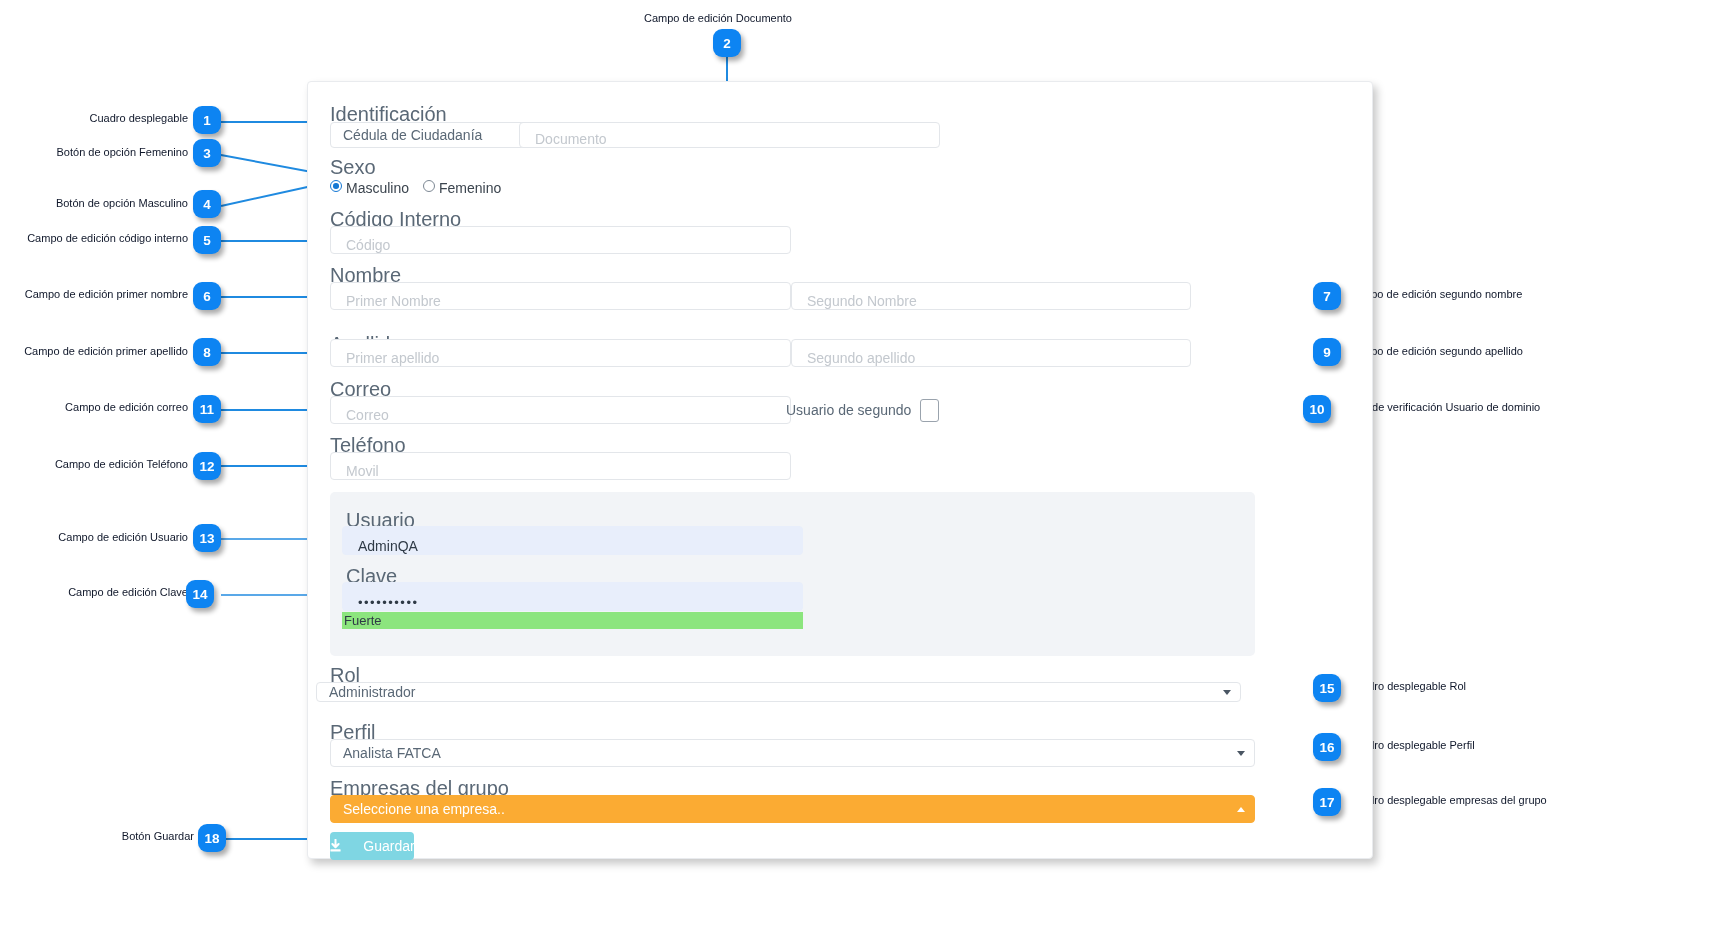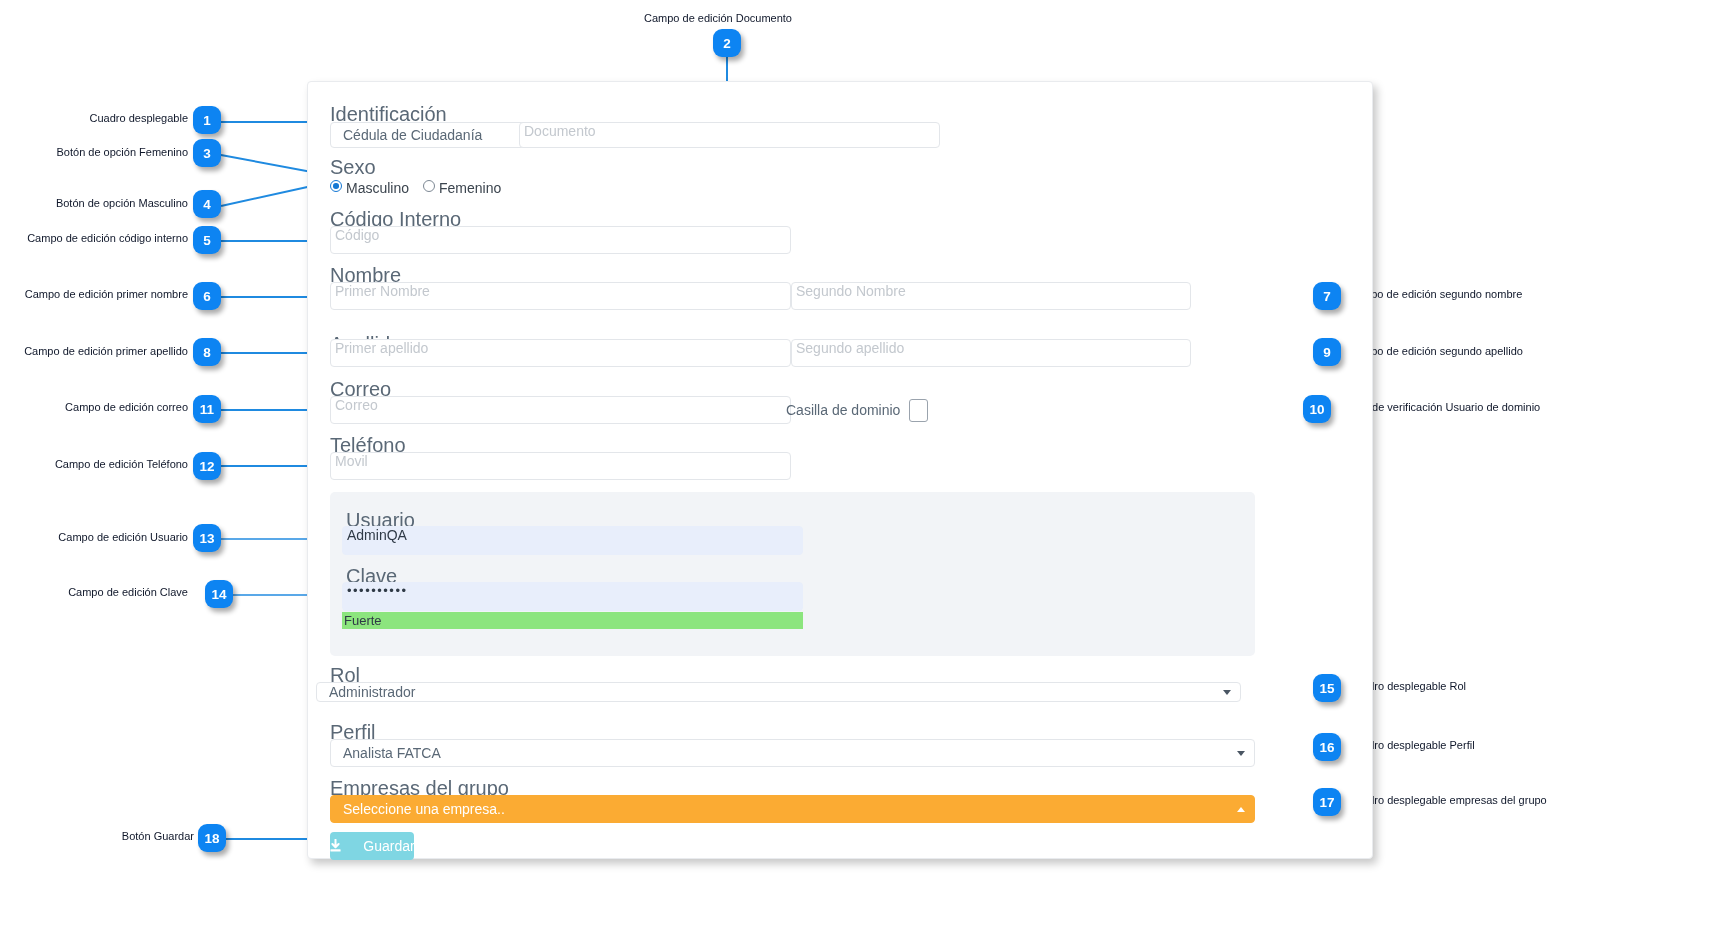--- a/index.html
+++ b/index.html
@@ -68,23 +68,23 @@
     color: #5a6876;
     line-height: 1;
   }
   .txt {
     position: absolute;
     background: #fff;
     border: 1px solid #e3e6ea;
     border-radius: 4px;
     font-size: 14px;
     color: #5a6876;
-    padding: 0 4px;
-    display: flex;
-    align-items: flex-start;
+    padding: 0 15px;
+    display: flex;
+    align-items: flex-end;
     font-family: "Liberation Sans", sans-serif;
   }
   .txt.ph { color: #c3c8ce; }
   .sel {
     position: absolute;
     background: #fff;
     border: 1px solid #e3e6ea;
     border-radius: 4px;
     font-size: 14px;
     color: #5a6876;
@@ -233,21 +233,21 @@
       </div>
       <div class="txt ph" style="left:483px; top:257px; width:400px; height:28px;">
         <span>Segundo apellido</span>
       </div>
 
       <div class="fld-label" style="left:22px; top:297px;">Correo</div>
       <div class="txt ph" style="left:22px; top:314px; width:461px; height:28px;">
         <span>Correo</span>
       </div>
       <div class="chk-wrap" style="left:478px; top:314px; height:28px;">
-        <span class="chk-label">Casilla de dominio</span>
+        <span class="chk-label">Usuario de segundo</span>
         <span class="chk"></span>
       </div>
 
       <div class="fld-label" style="left:22px; top:353px;">Teléfono</div>
       <div class="txt ph" style="left:22px; top:370px; width:461px; height:28px;">
         <span>Movil</span>
       </div>
 
       <div id="cred-panel" style="left:22px; top:410px; width:925px; height:164px;">
         <div class="fld-label" style="left:16px; top:18px;">Usuario</div>
@@ -340,21 +340,21 @@
 
   <div class="callout-label right-align" style="left:0px; top:459px; width:188px;">Campo de edición Teléfono</div>
   <div class="badge" style="left:193px; top:452px;">12</div>
   <div class="leader h" style="left:221px; top:465px; width:115px;"></div>
 
   <div class="callout-label right-align" style="left:0px; top:532px; width:188px;">Campo de edición Usuario</div>
   <div class="badge" style="left:193px; top:524px;text-align:right;">13</div>
   <div class="leader h soft" style="left:221px; top:538px; width:121px;"></div>
 
   <div class="callout-label right-align" style="left:0px; top:587px; width:188px;">Campo de edición Clave</div>
-  <div class="badge" style="left:205px; top:580px;text-align:center;">14</div>
+  <div class="badge" style="left:186px; top:580px;text-align:center;">14</div>
   <div class="leader h soft" style="left:221px; top:594px; width:121px;"></div>
 
   <div class="leader h" style="left:1232px; top:688px; width:80px;"></div>
   <div class="badge" style="left:1313px; top:674px;">15</div>
   <div class="callout-label" style="left:1348px; top:681px;">Cuadro desplegable Rol</div>
 
   <div class="leader h" style="left:1232px; top:746px; width:80px;"></div>
   <div class="badge" style="left:1313px; top:733px;">16</div>
   <div class="callout-label" style="left:1348px; top:740px;">Cuadro desplegable Perfil</div>
 

